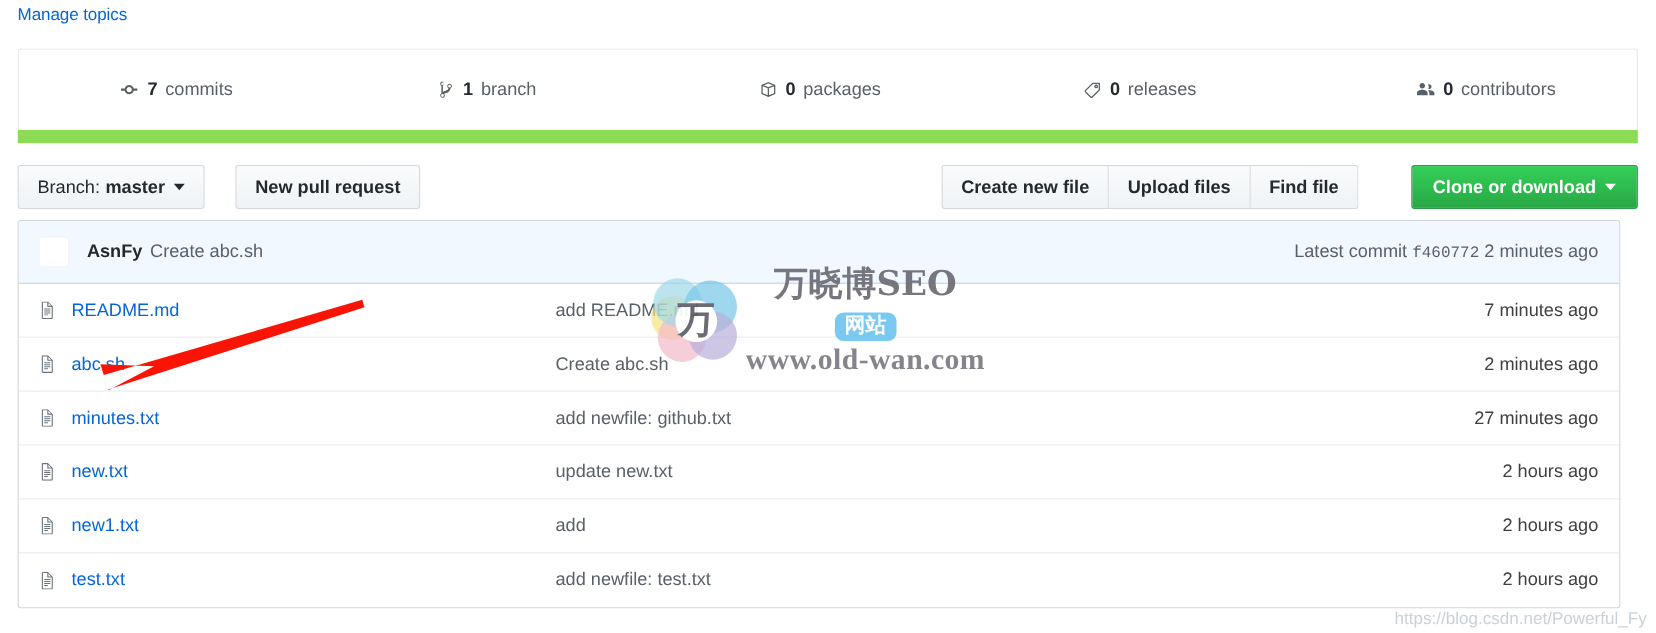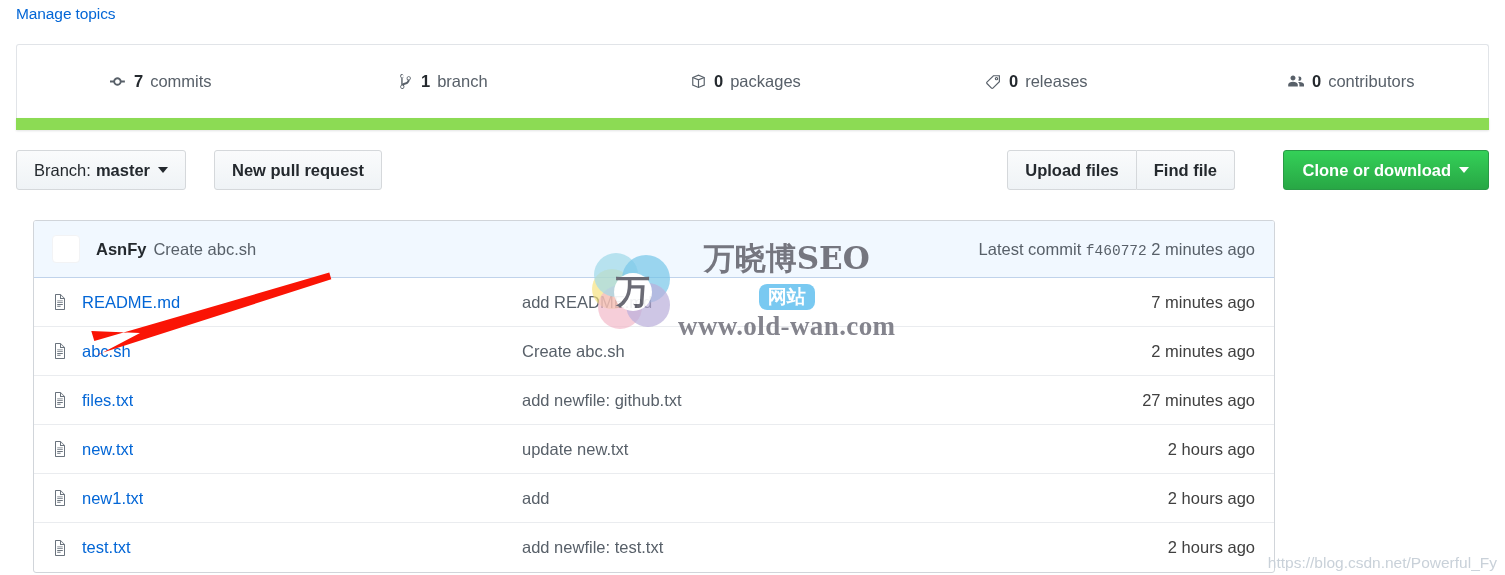--- a/index.html
+++ b/index.html
@@ -157,27 +157,26 @@
     color: #ffffff;
     background: linear-gradient(#34d058, #28a745);
     border-color: #2a9a46;
     padding: 4px 19px;
   }
 
   
   .file-table {
     position: absolute;
     left: 16px;
-    top: 220px;
-    width: 1242px;
+    top: 200px;
+    width: 1457px;
     border: 1px solid #d1d5da;
     border-radius: 3px;
     background: #ffffff;
     overflow: hidden;
-    margin-left: 17px;
   }
   .commit-header {
     display: flex;
     align-items: center;
     height: 57px;
     background: #f1f8ff;
     border-bottom: 1px solid #c0d3eb;
     padding: 0 16px 0 18px;
   }
   .avatar {
@@ -433,20 +432,21 @@
   <div class="toolbar">
     <div class="btn btn-branch">
       <span>Branch:</span>
       <span class="bname">master</span>
       <i class="caret"></i>
     </div>
 
     <div class="btn btn-pr">New pull request</div>
 
     <div class="btn-group">
+      <div class="btn">Create new file</div>
       <div class="btn">Upload files</div>
       <div class="btn">Find file</div>
     </div>
 
     <div class="btn btn-clone">
       <span>Clone or download</span>
       <i class="caret"></i>
     </div>
   </div>
 
@@ -491,21 +491,21 @@
           <div class="ftime">2 minutes ago</div>
         </div>
         <div class="frow">
           <div class="fname-cell">
             <span style="display: flex;">
               <svg class="file-ico" viewBox="0 0 12 16" fill="currentColor" aria-hidden="true">
                 <path d="M6.5 0H2C1.45 0 1 .45 1 1v14c0 .55.45 1 1 1h8c.55 0 1-.45 1-1V4.5L6.5 0zm3.5 15H2V1h4v4h4v10zM7 1.5 9.5 4H7V1.5z"></path>
                 <path d="M3.2 6.4h5.6v.9H3.2zM3.2 8.2h5.6v.9H3.2zM3.2 10h5.6v.9H3.2zM3.2 11.8h3.4v.9H3.2z"></path>
               </svg>
             </span>
-            <a class="fname">files.txt</a>
+            <a class="fname">minutes.txt</a>
           </div>
           <a class="fmsg">add newfile: github.txt</a>
           <div class="ftime">27 minutes ago</div>
         </div>
         <div class="frow">
           <div class="fname-cell">
             <span style="display: flex;">
               <svg class="file-ico" viewBox="0 0 12 16" fill="currentColor" aria-hidden="true">
                 <path d="M6.5 0H2C1.45 0 1 .45 1 1v14c0 .55.45 1 1 1h8c.55 0 1-.45 1-1V4.5L6.5 0zm3.5 15H2V1h4v4h4v10zM7 1.5 9.5 4H7V1.5z"></path>
                 <path d="M3.2 6.4h5.6v.9H3.2zM3.2 8.2h5.6v.9H3.2zM3.2 10h5.6v.9H3.2zM3.2 11.8h3.4v.9H3.2z"></path>

